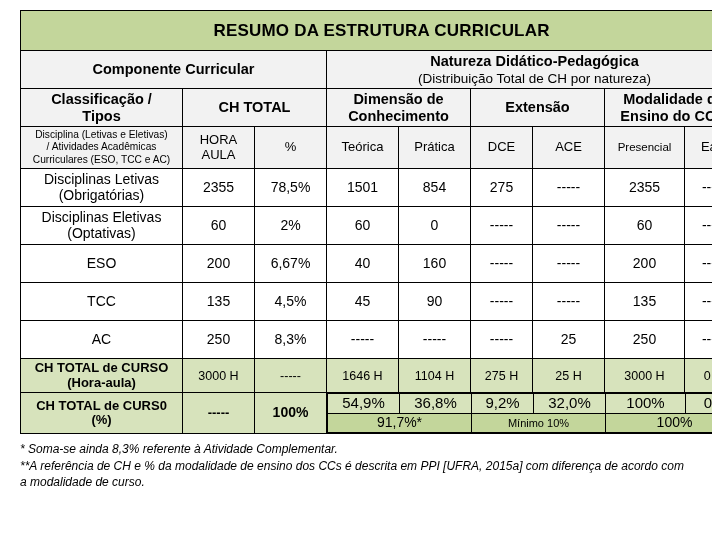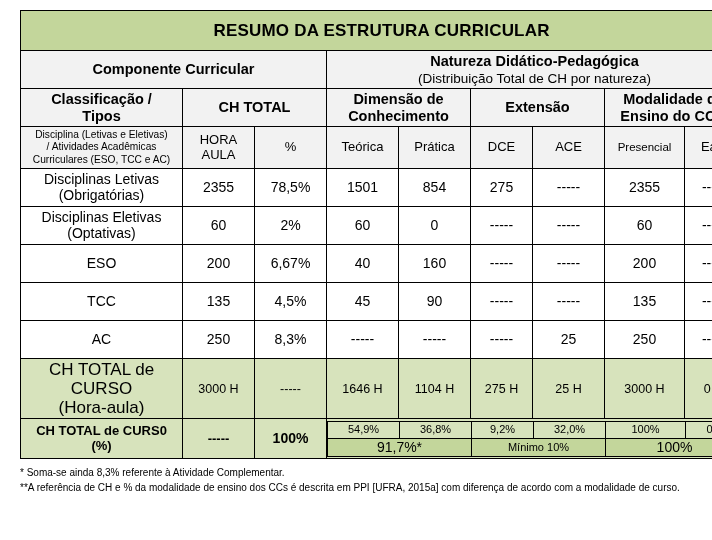--- a/index.html
+++ b/index.html
@@ -81,35 +81,35 @@
   
   .datarow td {
     font-size: 14px;
     height: 38px;
   }
   .rowlabel { font-size: 13.5px; }
 
   
   .total td {
     background: #d7e3bc !important;
-    font-size: 17px;
-    font-weight: normal;
+    font-size: 13px;
+    font-weight: bold;
     height: 34px;
   }
   .total td.small-val { font-weight: normal; font-size: 12.5px; }
 
   .total2 td {
     background: #d7e3bc !important;
     font-weight: bold;
     font-size: 13px;
   }
   .pct-top td {
     background: #d7e3bc !important;
     font-weight: normal;
-    font-size: 11px;
+    font-size: 15px;
     height: 17px;
     padding: 0 2px;
   }
   .pct-bottom td {
     background: #c3d69b !important;
     font-weight: normal;
     font-size: 12.5px;
     height: 18px;
     padding: 0 2px;
   }
@@ -121,22 +121,23 @@
     border-collapse: collapse;
     table-layout: fixed;
   }
   td.nest-host { padding: 0 !important; border: 1px solid #000 !important; }
   .nested td { border: 1px solid #000000; }
 
   
   .footnotes {
     margin-top: 7px;
     width: 672px;
-    font-size: 10px;
+    font-size: 12px;
     line-height: 1.35;
+    font-style: italic;
   }
   .footnotes p { margin: 0 0 1px 0; }
 </style>
 </head>
 <body>
 
 <div id="page">
 
   <table class="curriculum">
     <colgroup>

